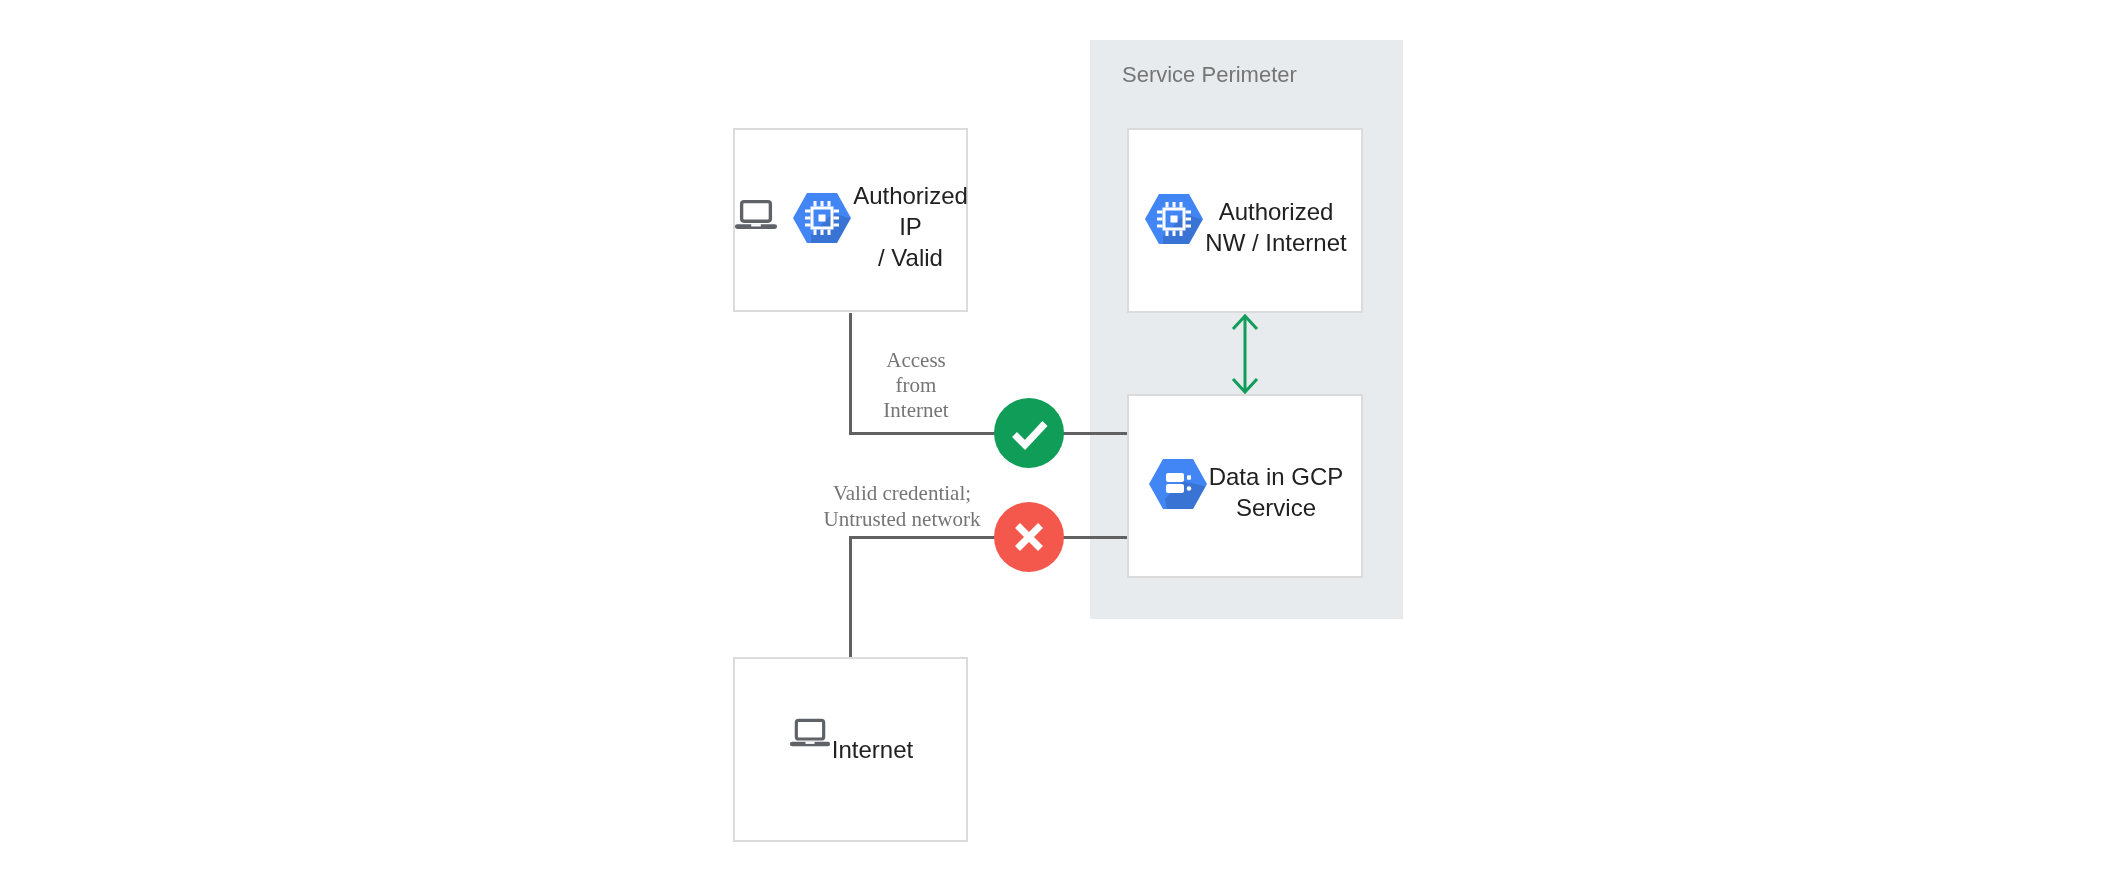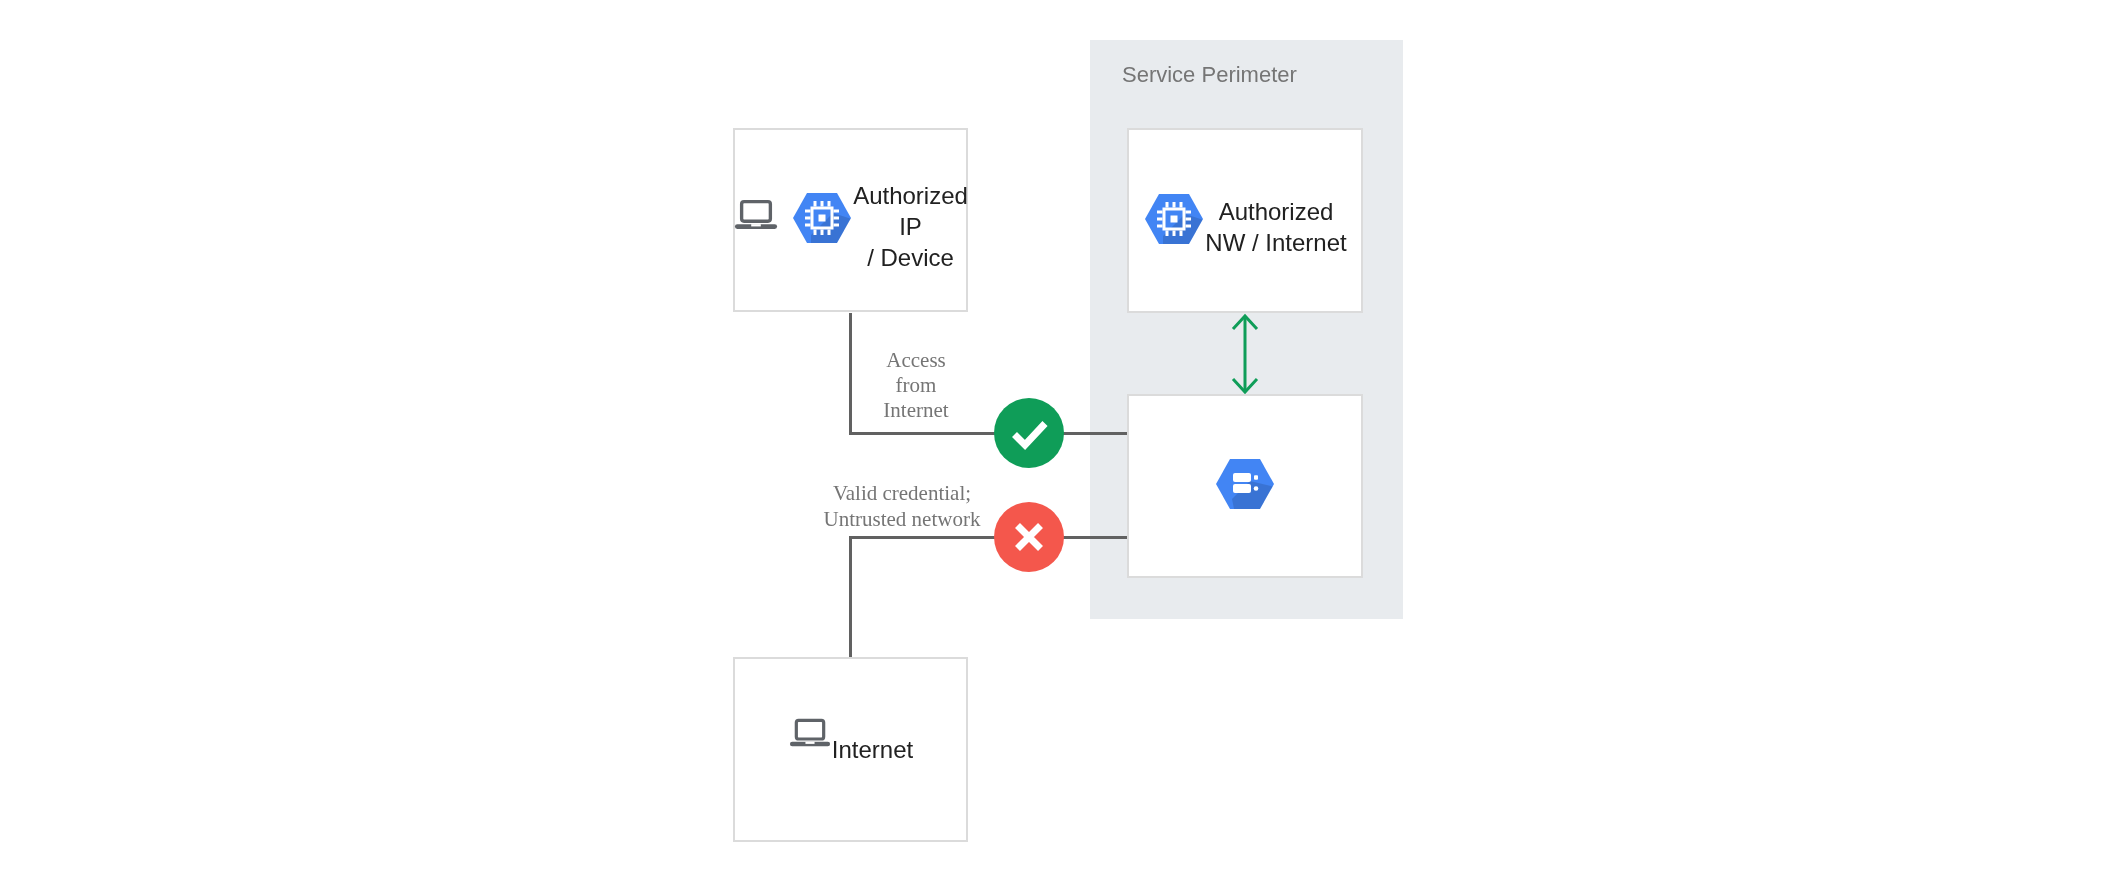--- a/index.html
+++ b/index.html
@@ -125,21 +125,21 @@
           <rect x="42.5" y="18.5" width="5.5" height="3"></rect>
             <rect x="42.5" y="25.5" width="5.5" height="3"></rect>
             <rect x="42.5" y="32.5" width="5.5" height="3"></rect>
           <rect x="27.5" y="23.5" width="7" height="7"></rect>
         </g>
         <rect x="21" y="17" width="20" height="20" fill="none" stroke="#ffffff" stroke-width="3"></rect>
       </svg>
     </div>
     <div class="node-title">
       <span>Authorized IP</span>
-      <span>/ Device</span>
+      <span>/ Valid</span>
     </div>
   </div>
 
   <div class="node" id="node-authorized-nw">
     <div class="icon-row">
       <svg width="62" height="54" viewBox="0 0 62 54">
         <defs>
             <clipPath id="hexB">
               <polygon points="16,2 46,2 60,27 46,52 16,52 2,27"></polygon>
             </clipPath>
@@ -181,20 +181,24 @@
         <polygon points="16,2 46,2 60,27 46,52 16,52 2,27" fill="#4285F4"></polygon>
         <polygon points="18,42 36,24 61,30 46,52 20,52" fill="#000000" opacity="0.13" clip-path="url(#hexC)"></polygon>
         <g fill="#ffffff">
           <rect x="19" y="16" width="18" height="9" rx="2"></rect>
           <rect x="40" y="18.2" width="4" height="4.6" rx="1"></rect>
           <rect x="19" y="27" width="18" height="9" rx="2"></rect>
           <circle cx="42" cy="31.5" r="2.3"></circle>
         </g>
       </svg>
     </div>
+    <div class="node-title">
+      <span>Data in GCP</span>
+      <span>Service</span>
+    </div>
   </div>
 
   <div class="node" id="node-internet">
     <div class="icon-row">
       <svg width="44" height="31" viewBox="0 0 48 34">
         <rect x="9" y="2.5" width="30" height="20.5" rx="2.5" fill="none" stroke="#5F6368" stroke-width="3.5"></rect>
         <rect x="2" y="26" width="44" height="5" rx="2.5" fill="#5F6368"></rect>
         <rect x="19" y="26" width="10" height="2.4" fill="#ffffff"></rect>
       </svg>
     </div>

